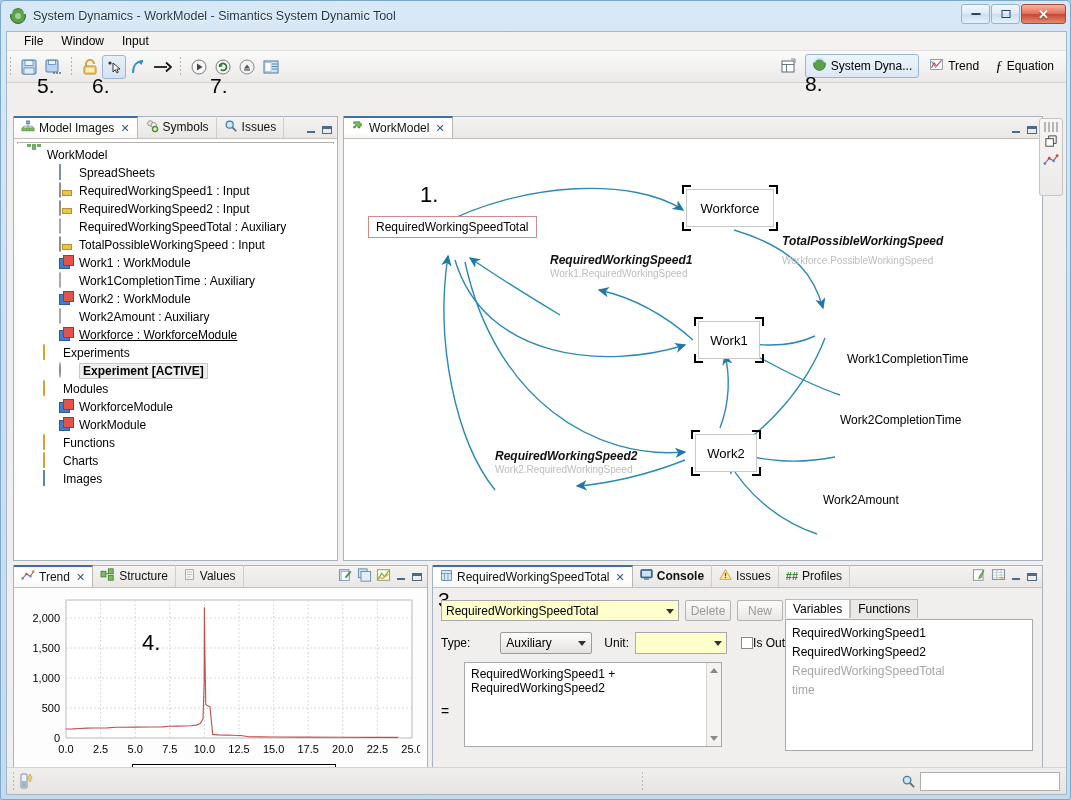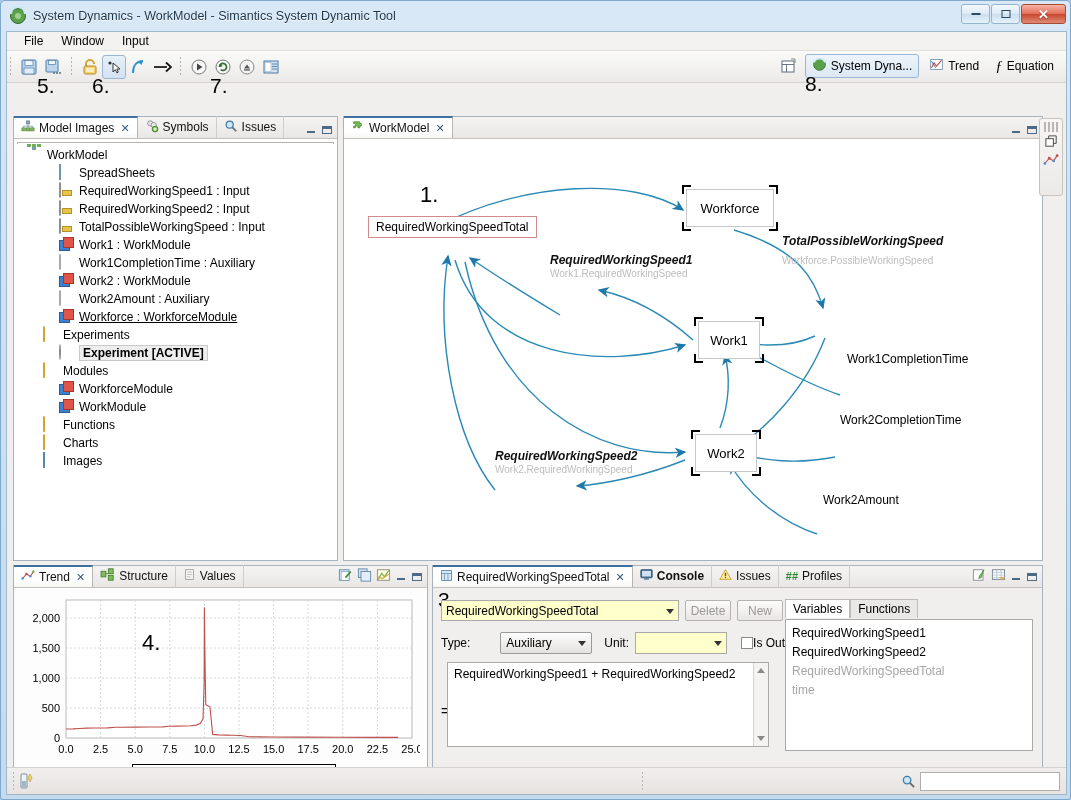--- a/index.html
+++ b/index.html
@@ -397,20 +397,24 @@
             <span class="ticon"><span class="ic-sheet"></span></span>
             <span class="lbl">SpreadSheets</span>
           </div>
           <div class="trow" style="padding-left: 44px;">
             <span class="ticon"><span class="ic-input"></span></span>
             <span class="lbl">RequiredWorkingSpeed1 : Input</span>
           </div>
           <div class="trow" style="padding-left: 44px;">
             <span class="ticon"><span class="ic-input"></span></span>
             <span class="lbl">RequiredWorkingSpeed2 : Input</span>
+          </div>
+          <div class="trow" style="padding-left: 44px;">
+            <span class="ticon"><span class="ic-gray"></span></span>
+            <span class="lbl">RequiredWorkingSpeedTotal : Auxiliary</span>
           </div>
           <div class="trow" style="padding-left: 44px;">
             <span class="ticon"><span class="ic-input"></span></span>
             <span class="lbl">TotalPossibleWorkingSpeed : Input</span>
           </div>
           <div class="trow" style="padding-left: 44px;">
             <span class="ticon"><span class="ic-cube"></span></span>
             <span class="lbl">Work1 : WorkModule</span>
           </div>
           <div class="trow" style="padding-left: 44px;">
@@ -776,21 +780,21 @@
           <span></span>
           <span class="arr"></span>
         </div>
         <span style="margin-left:8px;display:flex;align-items:center;">
           <span class="chk"></span>
           <span>Is Output</span>
         </span>
       </div>
 
       <span style="position:absolute; left:8px; top:137px; font-size:14px;">=</span>
-      <div class="eqtext" style="position:absolute; left:14px; top:96px; width:322px; height:85px;">
+      <div class="eqtext" style="position:absolute; left:31px; top:96px; width:258px; height:85px;">
         <span>RequiredWorkingSpeed1 + RequiredWorkingSpeed2</span>
         <div class="scrollv">
             <span class="up"></span>
             <span class="dn"></span>
           </div>
       </div>
 
       <div class="subtabs" style="position:absolute; left:4px; bottom:3px;">
         <div class="subtab active">Equation</div>
         <div class="subtab">Indexes</div>

